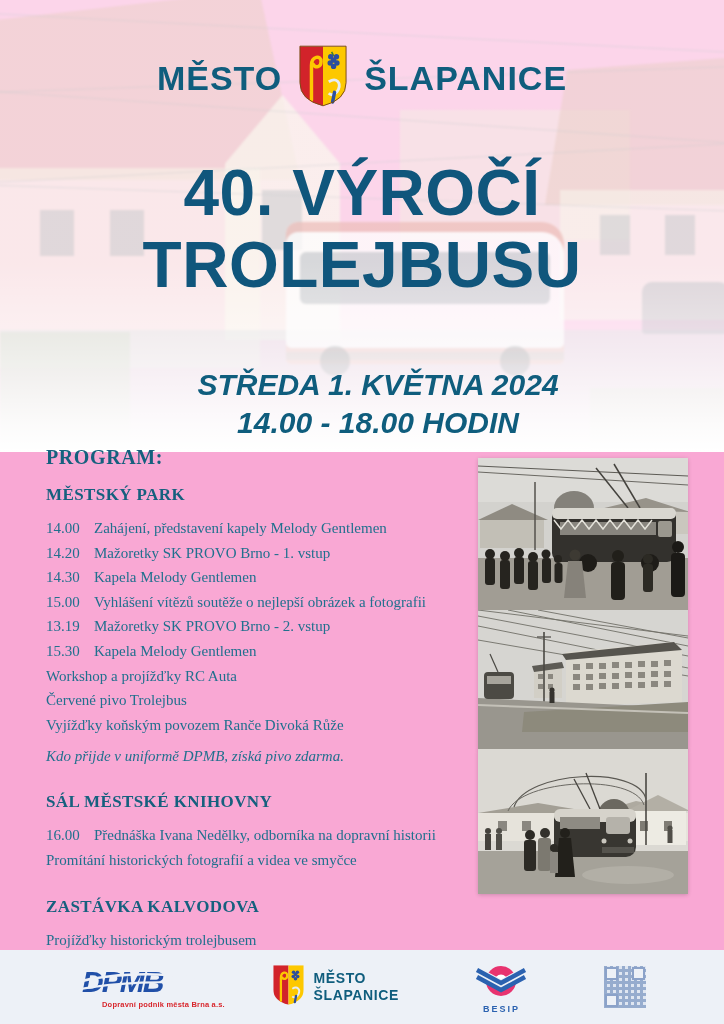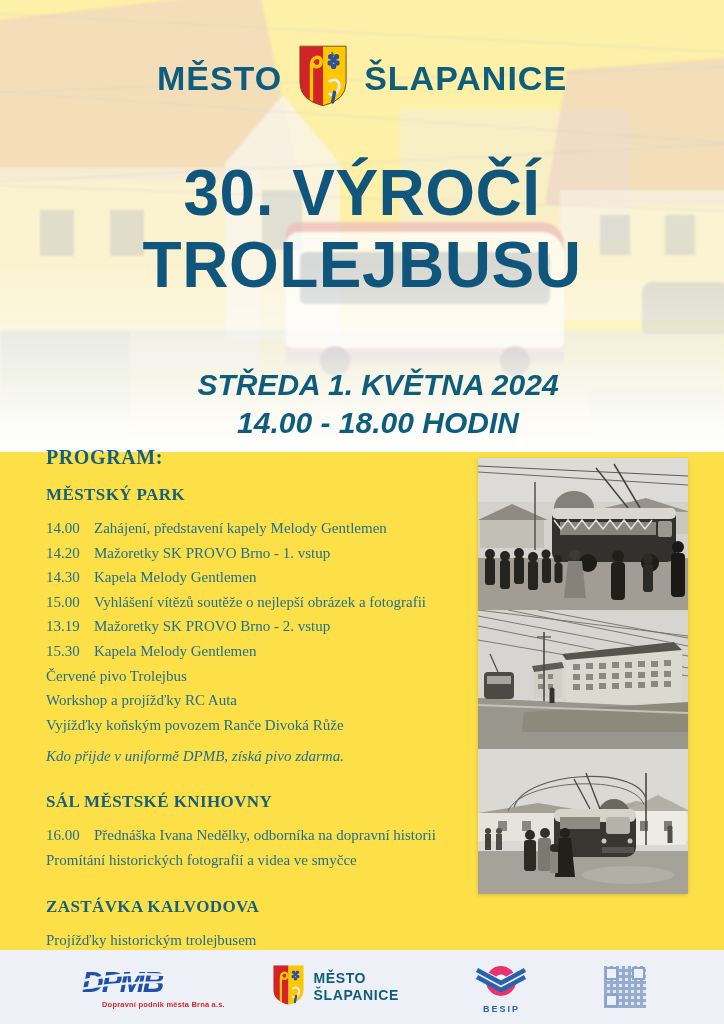--- a/index.html
+++ b/index.html
@@ -1,16 +1,16 @@
 <!DOCTYPE html>
 <html><head>
 <meta charset="utf-8">
 <style>
   html,body{margin:0;padding:0;background:#ffffff;}
-  .poster{position:relative;width:724px;height:1024px;overflow:hidden;background:#fde047;
+  .poster{position:relative;width:724px;height:1024px;overflow:hidden;background:#f9a8d4;
           font-family:"Liberation Sans",sans-serif;}
   
   .hero{position:absolute;left:0;top:0;width:724px;height:452px;overflow:hidden;}
   .scene{position:absolute;inset:0;filter:blur(1.2px);}
   .scene div{position:absolute;}
   .wire{height:1px;background:#8e959c;opacity:.45;width:900px;}
   .roofL{left:-40px;top:-10px;width:340px;height:190px;background:#d79c8d;opacity:.55;
          clip-path:polygon(0 100%,0 18%,88% 0,100% 100%);}
   .wallL{left:-40px;top:168px;width:300px;height:200px;background:#f1e7d2;opacity:.6;}
   .gableL{left:225px;top:95px;width:115px;height:245px;background:#f4ecdb;opacity:.75;
@@ -129,41 +129,41 @@
         </g>
         <path d="M32,39 C40,34 45,40 42,47 C40,52 35,54 32,51" fill="none" stroke="#e7edf3" stroke-width="3"></path>
         <line x1="38" y1="50" x2="36" y2="60" stroke="#2d4f9e" stroke-width="3.6" stroke-linecap="round"></line>
         <path d="M2,2 H50 V40 Q50,58 26,64 Q2,58 2,40 Z" fill="none" stroke="#7a4a12" stroke-width="1"></path>
       </svg>
     </span>
     <span class="cityWord">ŠLAPANICE</span>
   </div>
 
   <div class="bigTitle">
-    <div>30. VÝROČÍ</div>
+    <div>40. VÝROČÍ</div>
     <div>TROLEJBUSU</div>
   </div>
 
   <div class="dateBlock">
     <div>STŘEDA 1. KVĚTNA 2024</div>
     <div>14.00 - 18.00 HODIN</div>
   </div>
 
   <div class="program">
     <div class="progHead">PROGRAM:</div>
 
     <div class="secHead" style="margin-top:0;">MĚSTSKÝ PARK</div>
     <div class="item"><span class="time">14.00</span><span>Zahájení, představení kapely Melody Gentlemen</span></div>
     <div class="item"><span class="time">14.20</span><span>Mažoretky SK PROVO Brno - 1. vstup</span></div>
     <div class="item"><span class="time">14.30</span><span>Kapela Melody Gentlemen</span></div>
     <div class="item"><span class="time">15.00</span><span>Vyhlášení vítězů soutěže o nejlepší obrázek a fotografii</span></div>
     <div class="item"><span class="time">13.19</span><span>Mažoretky SK PROVO Brno - 2. vstup</span></div>
     <div class="item"><span class="time">15.30</span><span>Kapela Melody Gentlemen</span></div>
+    <div class="item"><span>Workshop a projížďky RC Auta</span></div>
     <div class="item"><span>Červené pivo Trolejbus</span></div>
-    <div class="item"><span>Workshop a projížďky RC Auta</span></div>
     <div class="item"><span>Vyjížďky koňským povozem Ranče Divoká Růže</span></div>
     <div class="note">Kdo přijde v uniformě DPMB, získá pivo zdarma.</div>
 
     <div class="secHead">SÁL MĚSTSKÉ KNIHOVNY</div>
     <div class="item"><span class="time">16.00</span><span>Přednáška Ivana Nedělky, odborníka na dopravní historii</span></div>
     <div class="item"><span>Promítání historických fotografií a videa ve smyčce</span></div>
 
     <div class="secHead">ZASTÁVKA KALVODOVA</div>
     <div class="item"><span>Projížďky historickým trolejbusem</span></div>
   </div>

